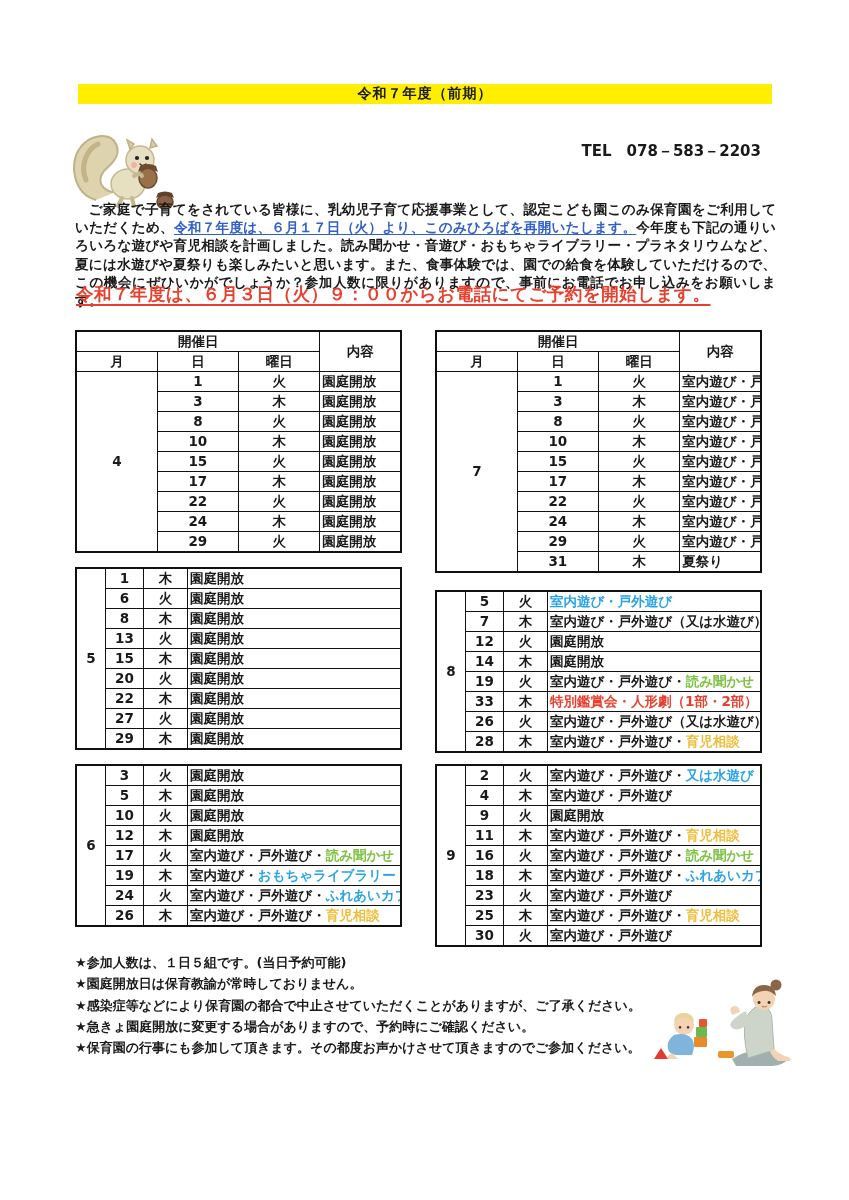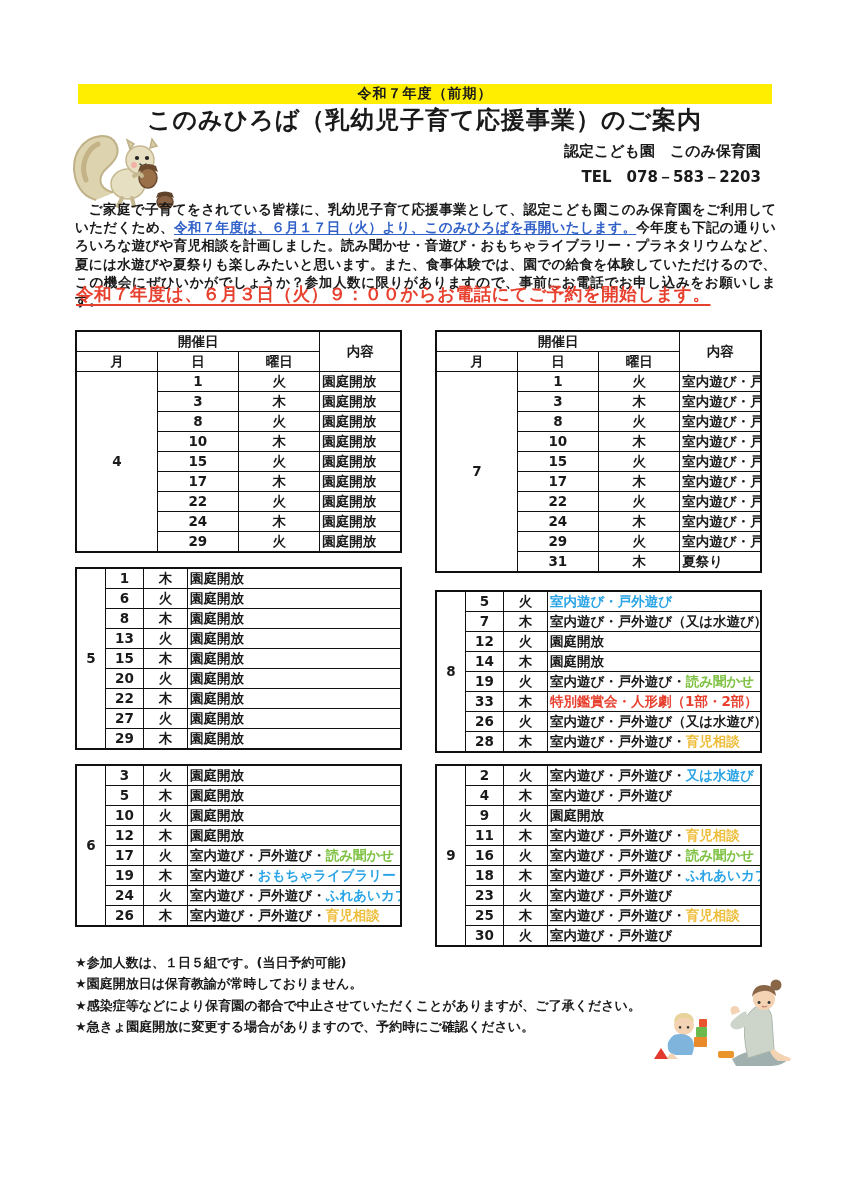--- a/index.html
+++ b/index.html
@@ -66,21 +66,20 @@
 </style>
 </head>
 <body>
 
 <div class="page">
 
   <div class="banner">
     <span>令和７年度（前期）</span>
   </div>
 
-  <div class="page-title">このみひろば（乳幼児子育て応援事業）のご案内</div>
 
   <svg class="squirrel" viewBox="0 0 110 92" aria-hidden="true">
     <path d="M30,80 C8,74 2,44 14,28 C24,14 44,12 50,24 C55,34 48,42 41,48 C34,54 32,62 38,68 C42,72 48,73 52,71" fill="#ddd3ae" stroke="#bfb188" stroke-width="2"></path>
     <path d="M20,60 C14,46 20,30 32,24" fill="none" stroke="#c3b387" stroke-width="5" stroke-linecap="round"></path>
     <ellipse cx="62" cy="64" rx="17" ry="15" fill="#e7dfc2" stroke="#c6b890" stroke-width="1.5"></ellipse>
     <circle cx="74" cy="40" r="14" fill="#e7dfc2" stroke="#c6b890" stroke-width="1.5"></circle>
     <path d="M64,29 l-3,-9 7,4 z" fill="#d8cda6" stroke="#bfb188" stroke-width="1.5"></path>
     <path d="M84,28 l2,-9 5,7 z" fill="#d8cda6" stroke="#bfb188" stroke-width="1.5"></path>
     <circle cx="71" cy="38" r="2.1" fill="#222"></circle>
     <circle cx="81" cy="38" r="2.1" fill="#222"></circle>
@@ -88,21 +87,20 @@
     <path d="M74,44 q3,3 6,0" fill="none" stroke="#333" stroke-width="1.4" stroke-linecap="round"></path>
     <ellipse cx="82" cy="58" rx="9" ry="10" fill="#9a7048" stroke="#6b4a2e" stroke-width="1.5"></ellipse>
     <path d="M72,52 q10,-6 20,0 l-2,-6 q-8,-4 -16,0 z" fill="#6b4a2e"></path>
     <path d="M68,56 q6,-4 8,0" fill="none" stroke="#c6b890" stroke-width="4" stroke-linecap="round"></path>
     <path d="M56,78 l-4,8 M66,78 l2,8" stroke="#c6b890" stroke-width="4" stroke-linecap="round"></path>
     <ellipse cx="99" cy="82" rx="8" ry="7" fill="#8a6243" stroke="#5f422a" stroke-width="1.5"></ellipse>
     <path d="M90,78 q9,-5 18,0 l-2,-5 q-7,-3 -14,0 z" fill="#5f422a"></path>
   </svg>
 
   <div class="org-block">
-    <div>認定こども園　このみ保育園</div>
     <div>TEL　078－583－2203</div>
   </div>
 
   <div class="intro"><span>　ご家庭で子育てをされている皆様に、乳幼児子育て応援事業として、認定こども園このみ保育園をご利用していただくため、</span><span class="hl">令和７年度は、６月１７日（火）より、このみひろばを再開いたします。</span><span>今年度も下記の通りいろいろな遊びや育児相談を計画しました。読み聞かせ・音遊び・おもちゃライブラリー・プラネタリウムなど、夏には水遊びや夏祭りも楽しみたいと思います。また、食事体験では、園での給食を体験していただけるので、この機会にぜひいかがでしょうか？参加人数に限りがありますので、事前にお電話でお申し込みをお願いします。</span></div>
 
   <div class="reservation">令和７年度は、６月３日（火）９：００からお電話にてご予約を開始します。</div>
 
   <div class="sched" style="left:75px;top:330px;">
       <table class="sched-table">
         <thead>
@@ -431,20 +429,21 @@
           </tr>
         </tbody>
       </table>
     </div>
 
   <div class="notes">
       <div class="note">★参加人数は、１日５組です。(当日予約可能)</div>
       <div class="note">★園庭開放日は保育教諭が常時しておりません。</div>
       <div class="note">★感染症等などにより保育園の都合で中止させていただくことがありますが、ご了承ください。</div>
       <div class="note">★急きょ園庭開放に変更する場合がありますので、予約時にご確認ください。</div>
+      <div class="note">★保育園の行事にも参加して頂きます。その都度お声かけさせて頂きますのでご参加ください。</div>
     </div>
 
   <svg class="caregiver" viewBox="0 0 160 108" aria-hidden="true">
     <path d="M86,96 q14,-10 34,-8 q16,2 22,8 q-4,6 -16,7 l-36,0 z" fill="#9fb0ae"></path>
     <path d="M100,55 q8,-14 16,-12 q10,2 10,14 l2,30 -26,8 q-6,-24 -2,-40 z" fill="#cdd5cb" stroke="#aeb8ae" stroke-width="1"></path>
     <path d="M104,60 q-10,8 -16,6 q-6,-3 -2,-8 q8,-8 14,-10 z" fill="#cdd5cb"></path>
     <path d="M86,52 q-4,-8 2,-9 q5,-1 6,6 z" fill="#f3d3b3"></path>
     <circle cx="118" cy="36" r="11" fill="#f3d3b3"></circle>
     <path d="M106,34 q1,-12 12,-12 q11,0 12,11 q-6,-6 -13,-5 q-8,1 -11,6 z" fill="#8a6648"></path>
     <circle cx="130" cy="22" r="5.5" fill="#8a6648"></circle>

